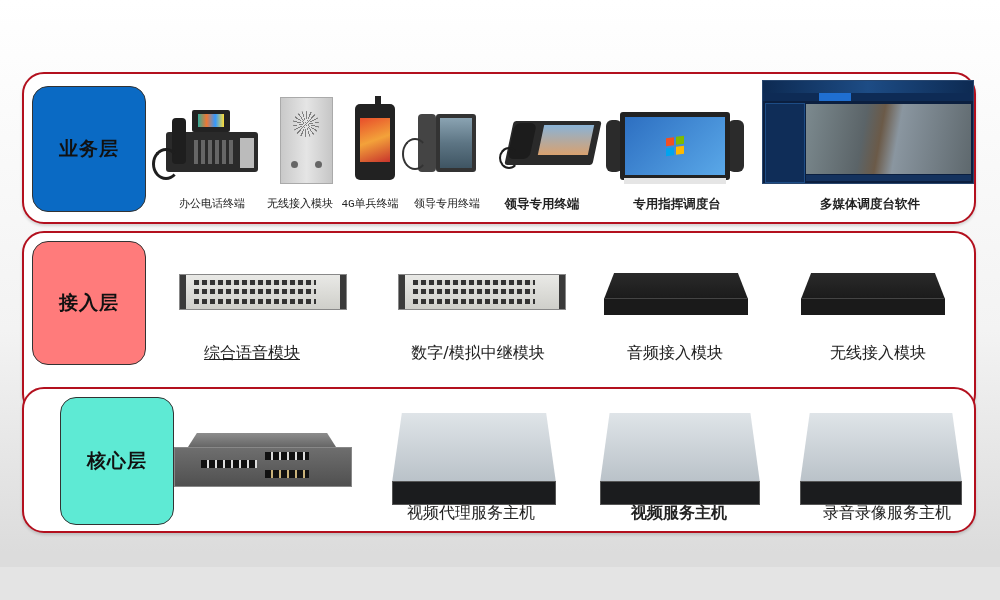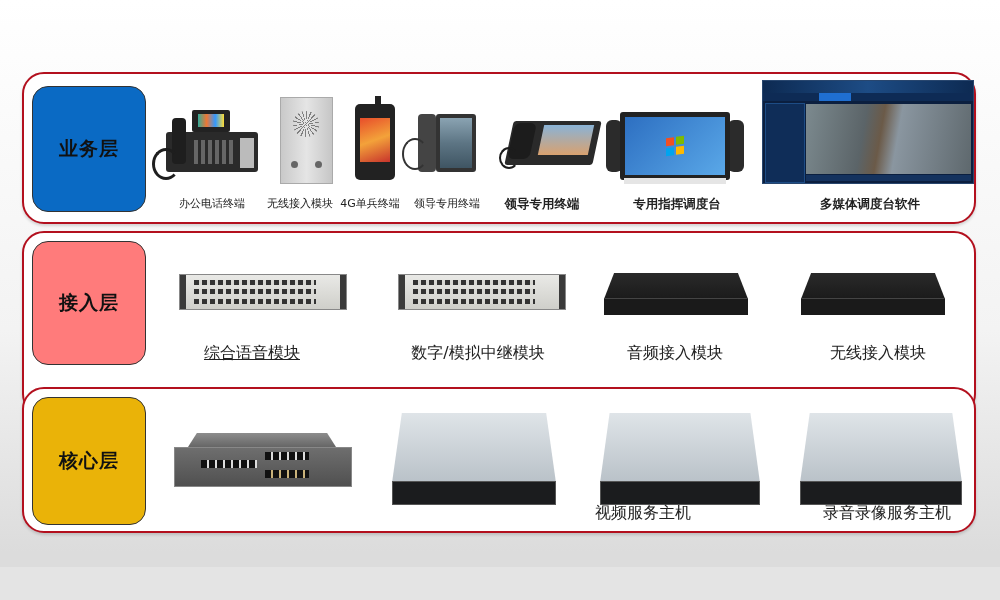--- a/index.html
+++ b/index.html
@@ -90,21 +90,21 @@
     <div style="position:absolute;left:12px;top:13px;width:26px;height:26px;border-radius:50%;background:repeating-conic-gradient(#555 0 6deg,transparent 6deg 20deg);opacity:.7;"></div>
     <div style="position:absolute;left:10px;top:63px;width:7px;height:7px;border-radius:50%;background:#666;"></div>
     <div style="position:absolute;left:34px;top:63px;width:7px;height:7px;border-radius:50%;background:#666;"></div>
   </div>
   <div class="label small" style="left:276px; top:122px;">无线接入模块</div>
 
   <div class="dev" style="left:331px; top:30px; width:40px; height:76px; background:#222; border-radius:5px;">
     <div style="position:absolute;left:20px;top:-8px;width:6px;height:10px;background:#222;"></div>
     <div style="position:absolute;left:5px;top:14px;width:30px;height:44px;background:linear-gradient(160deg,#e84d2a,#f3a23a,#c8342c);"></div>
   </div>
-  <div class="label small" style="left:346px; top:122px;">4G单兵终端</div>
+  <div class="label small" style="left:346px; top:122px;font-family:Liberation Mono, monospace;">4G单兵终端</div>
 
   <div class="dev" style="left:378px; top:40px; width:78px; height:58px;">
     <div style="position:absolute;left:16px;top:0;width:18px;height:58px;background:#444;border-radius:4px;"></div>
     <div style="position:absolute;left:34px;top:0;width:40px;height:58px;background:#333;border-radius:3px;"></div>
     <div style="position:absolute;left:38px;top:4px;width:32px;height:50px;background:linear-gradient(180deg,#8aa3b2,#5d7584,#3f5563);"></div>
     <div style="position:absolute;left:0;top:24px;width:22px;height:28px;border:2px solid #333;border-radius:50%;border-right-color:transparent;"></div>
   </div>
   <div class="label small" style="left:423px; top:122px;">领导专用终端</div>
 
   <div class="dev" style="left:475px; top:43px; width:100px; height:52px;">
@@ -163,40 +163,41 @@
     </div>
   <div class="label mid" style="left:651px; top:110px;">音频接入模块</div>
 
   <div class="blackbox" style="left:777px; top:40px; width:144px; height:42px;">
       <div class="front"></div>
     </div>
   <div class="label mid" style="left:854px; top:110px;">无线接入模块</div>
 </div>
 
 <div class="layer" id="layer-core">
-  <div class="tag" style="background:#eab308;">核心层</div>
+  <div class="tag" style="background:#5eead4;margin-left:28px;">核心层</div>
 
   <div class="dev" style="left:150px; top:44px; width:176px; height:52px;">
     <div style="position:absolute;left:14px;top:0;width:148px;height:14px;background:linear-gradient(#8d8d8d,#666);clip-path:polygon(6% 0,94% 0,100% 100%,0 100%);"></div>
     <div class="rack" style="left:0;top:14px;width:176px;height:38px;background:linear-gradient(#6e6e6e,#505050);">
       <div style="position:absolute;left:26px;top:12px;width:56px;height:8px;background:repeating-linear-gradient(90deg,#111 0 6px,#ddd 6px 8px);"></div>
       <div style="position:absolute;left:90px;top:4px;width:44px;height:8px;background:repeating-linear-gradient(90deg,#111 0 6px,#ddd 6px 8px);"></div>
       <div style="position:absolute;left:90px;top:22px;width:44px;height:8px;background:repeating-linear-gradient(90deg,#111 0 6px,#c9b27a 6px 8px);"></div>
     </div>
   </div>
 
   <div class="server" style="left:368px; top:24px; width:164px; height:92px;">
       <div class="top"></div>
       <div class="face"></div>
     </div>
+  <div class="label mid" style="left:447px; top:114px;">视频代理服务主机</div>
 
   <div class="server" style="left:576px; top:24px; width:160px; height:92px;">
       <div class="top"></div>
       <div class="face"></div>
     </div>
-  <div class="label mid" style="left:619px; top:114px;">视频服务主机</div>
+  <div class="label mid" style="left:655px; top:114px;font-weight:bold;">视频服务主机</div>
 
   <div class="server" style="left:776px; top:24px; width:162px; height:92px;">
       <div class="top"></div>
       <div class="face"></div>
     </div>
   <div class="label mid" style="left:863px; top:114px;">录音录像服务主机</div>
 </div>
 
 </body></html>

